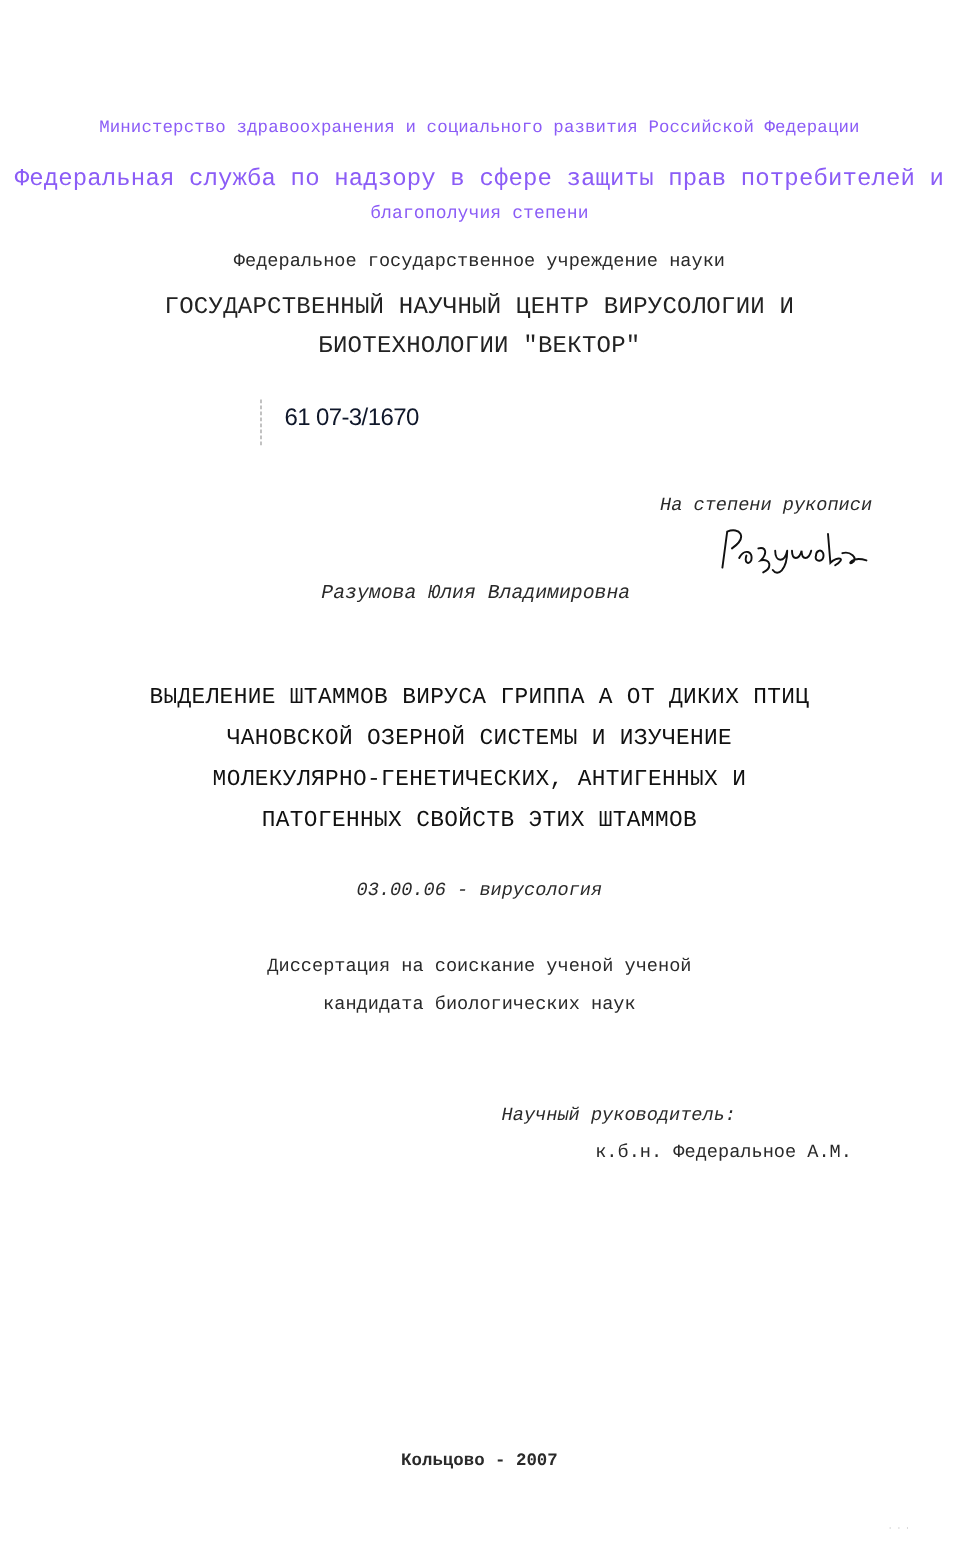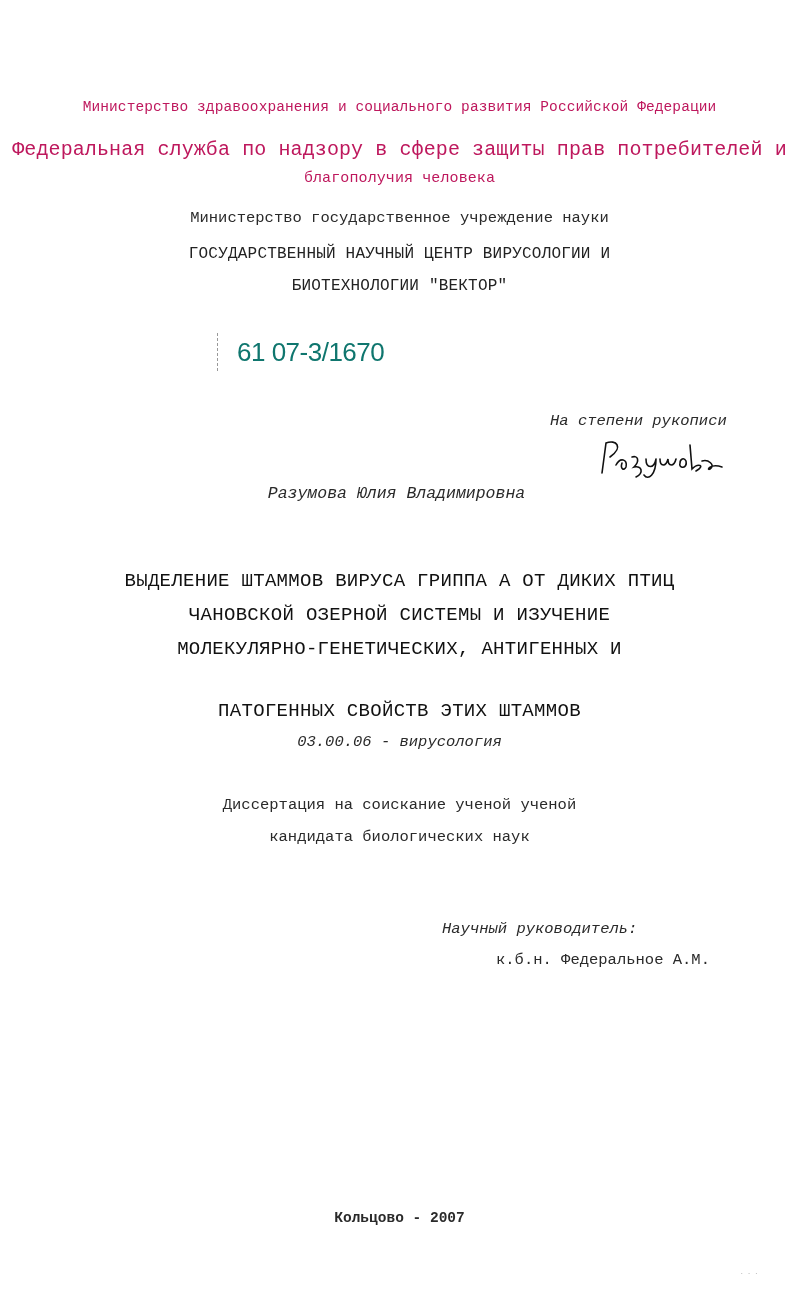--- a/index.html
+++ b/index.html
@@ -15,37 +15,37 @@
       color: #1a1a1a;
       font-family: "Liberation Mono", "DejaVu Sans Mono", monospace;
     }
     .line {
       position: absolute;
       left: 0;
       width: 799px;
       text-align: center;
       white-space: nowrap;
     }
-    .small { font-size: 14.5px; color: #be185d; letter-spacing: 0.1px; }
+    .small { font-size: 14.5px; color: #8b5cf6; letter-spacing: 0.1px; }
     .medium { font-size: 15.5px; color: #2a2a2a; }
-    .big { font-size: 16px; color: #222; letter-spacing: 0.2px; }
+    .big { font-size: 20px; color: #222; letter-spacing: 0.2px; }
     .title {
       font-size: 19px;
       font-weight: normal;
       color: #111;
       letter-spacing: 0.3px;
     }
     .italic { font-style: italic; }
     .code-num {
       position: absolute;
       left: 237px;
       top: 337px;
       font-family: "Liberation Sans", "DejaVu Sans", sans-serif;
-      font-size: 26px;
-      color: #0f766e;
+      font-size: 20px;
+      color: #0f172a;
       letter-spacing: -0.5px;
     }
     .code-mark {
       position: absolute;
       left: 217px;
       top: 333px;
       width: 1px;
       height: 38px;
       border-left: 1px dashed #999;
     }
@@ -68,46 +68,46 @@
       color: #aaa;
     }
   </style>
 </head>
 <body>
 
 <div>
 
   <div class="line small" style="top:99px;">Министерство здравоохранения и социального развития Российской Федерации</div>
   <div class="line small" style="top:138px; font-size:20px;">Федеральная служба по надзору в сфере защиты прав потребителей и</div>
-  <div class="line small" style="top:170px; font-size:15px;">благополучия человека</div>
+  <div class="line small" style="top:170px; font-size:15px;">благополучия степени</div>
 
-  <div class="line medium" style="top:209px;">Министерство государственное учреждение науки</div>
+  <div class="line medium" style="top:209px;">Федеральное государственное учреждение науки</div>
   <div class="line big" style="top:245px;">ГОСУДАРСТВЕННЫЙ НАУЧНЫЙ ЦЕНТР ВИРУСОЛОГИИ И</div>
   <div class="line big" style="top:277px;">БИОТЕХНОЛОГИИ "ВЕКТОР"</div>
 
   <div class="code-mark"></div>
   <div class="code-num">61 07-3/1670</div>
 
   <div class="right-block italic medium" style="left:550px; top:412px;">На степени рукописи</div>
 
   <svg class="signature" viewBox="0 0 130 45" aria-label="">
     <path d="M4 38 L8 8 C 18 4, 26 12, 12 22 M18 30 C 22 22, 30 24, 28 32 C 26 36, 22 34, 24 28 M34 22 C 40 20, 42 26, 36 32 C 44 30, 46 38, 38 42 M48 24 C 48 34, 56 34, 58 24 M58 24 C 58 40, 50 46, 46 40 M62 24 C 62 32, 68 32, 70 24 C 70 32, 76 32, 78 24 M82 28 C 80 34, 90 34, 88 26 C 86 22, 82 24, 82 28 M92 10 L94 34 C 100 28, 108 30, 98 36 M104 26 C 110 24, 118 30, 112 34 C 108 36, 112 28, 124 32" fill="none" stroke="#111" stroke-width="1.6" stroke-linecap="round"></path>
   </svg>
 
   <div class="line medium italic" style="top:484px; left:-3px; font-size:16.5px;">Разумова Юлия Владимировна</div>
 
   <div class="line title" style="top:570px;">ВЫДЕЛЕНИЕ ШТАММОВ ВИРУСА ГРИППА А ОТ ДИКИХ ПТИЦ</div>
   <div class="line title" style="top:604px;">ЧАНОВСКОЙ ОЗЕРНОЙ СИСТЕМЫ И ИЗУЧЕНИЕ</div>
   <div class="line title" style="top:638px;">МОЛЕКУЛЯРНО-ГЕНЕТИЧЕСКИХ, АНТИГЕННЫХ И</div>
-  <div class="line title" style="top:672px;margin-top:28px;">ПАТОГЕННЫХ СВОЙСТВ ЭТИХ ШТАММОВ</div>
+  <div class="line title" style="top:672px;">ПАТОГЕННЫХ СВОЙСТВ ЭТИХ ШТАММОВ</div>
 
   <div class="line medium italic" style="top:733px;">03.00.06 - вирусология</div>
 
   <div class="line medium" style="top:796px;">Диссертация на соискание ученой ученой</div>
   <div class="line medium" style="top:828px;text-align:center;">кандидата биологических наук</div>
 
-  <div class="right-block medium italic" style="left:442px; top:920px;text-align:center;">Научный руководитель:</div>
+  <div class="right-block medium italic" style="left:418px; top:920px;text-align:center;">Научный руководитель:</div>
   <div class="right-block medium" style="left:496px; top:951px;">к.б.н. Федеральное А.М.</div>
 
   <div class="line medium" style="top:1198px; font-weight:bold; font-size:14.5px;margin-top:12px;">Кольцово - 2007</div>
 
   <div class="specks">· · ·</div>
 </div>
 
 </body></html>

